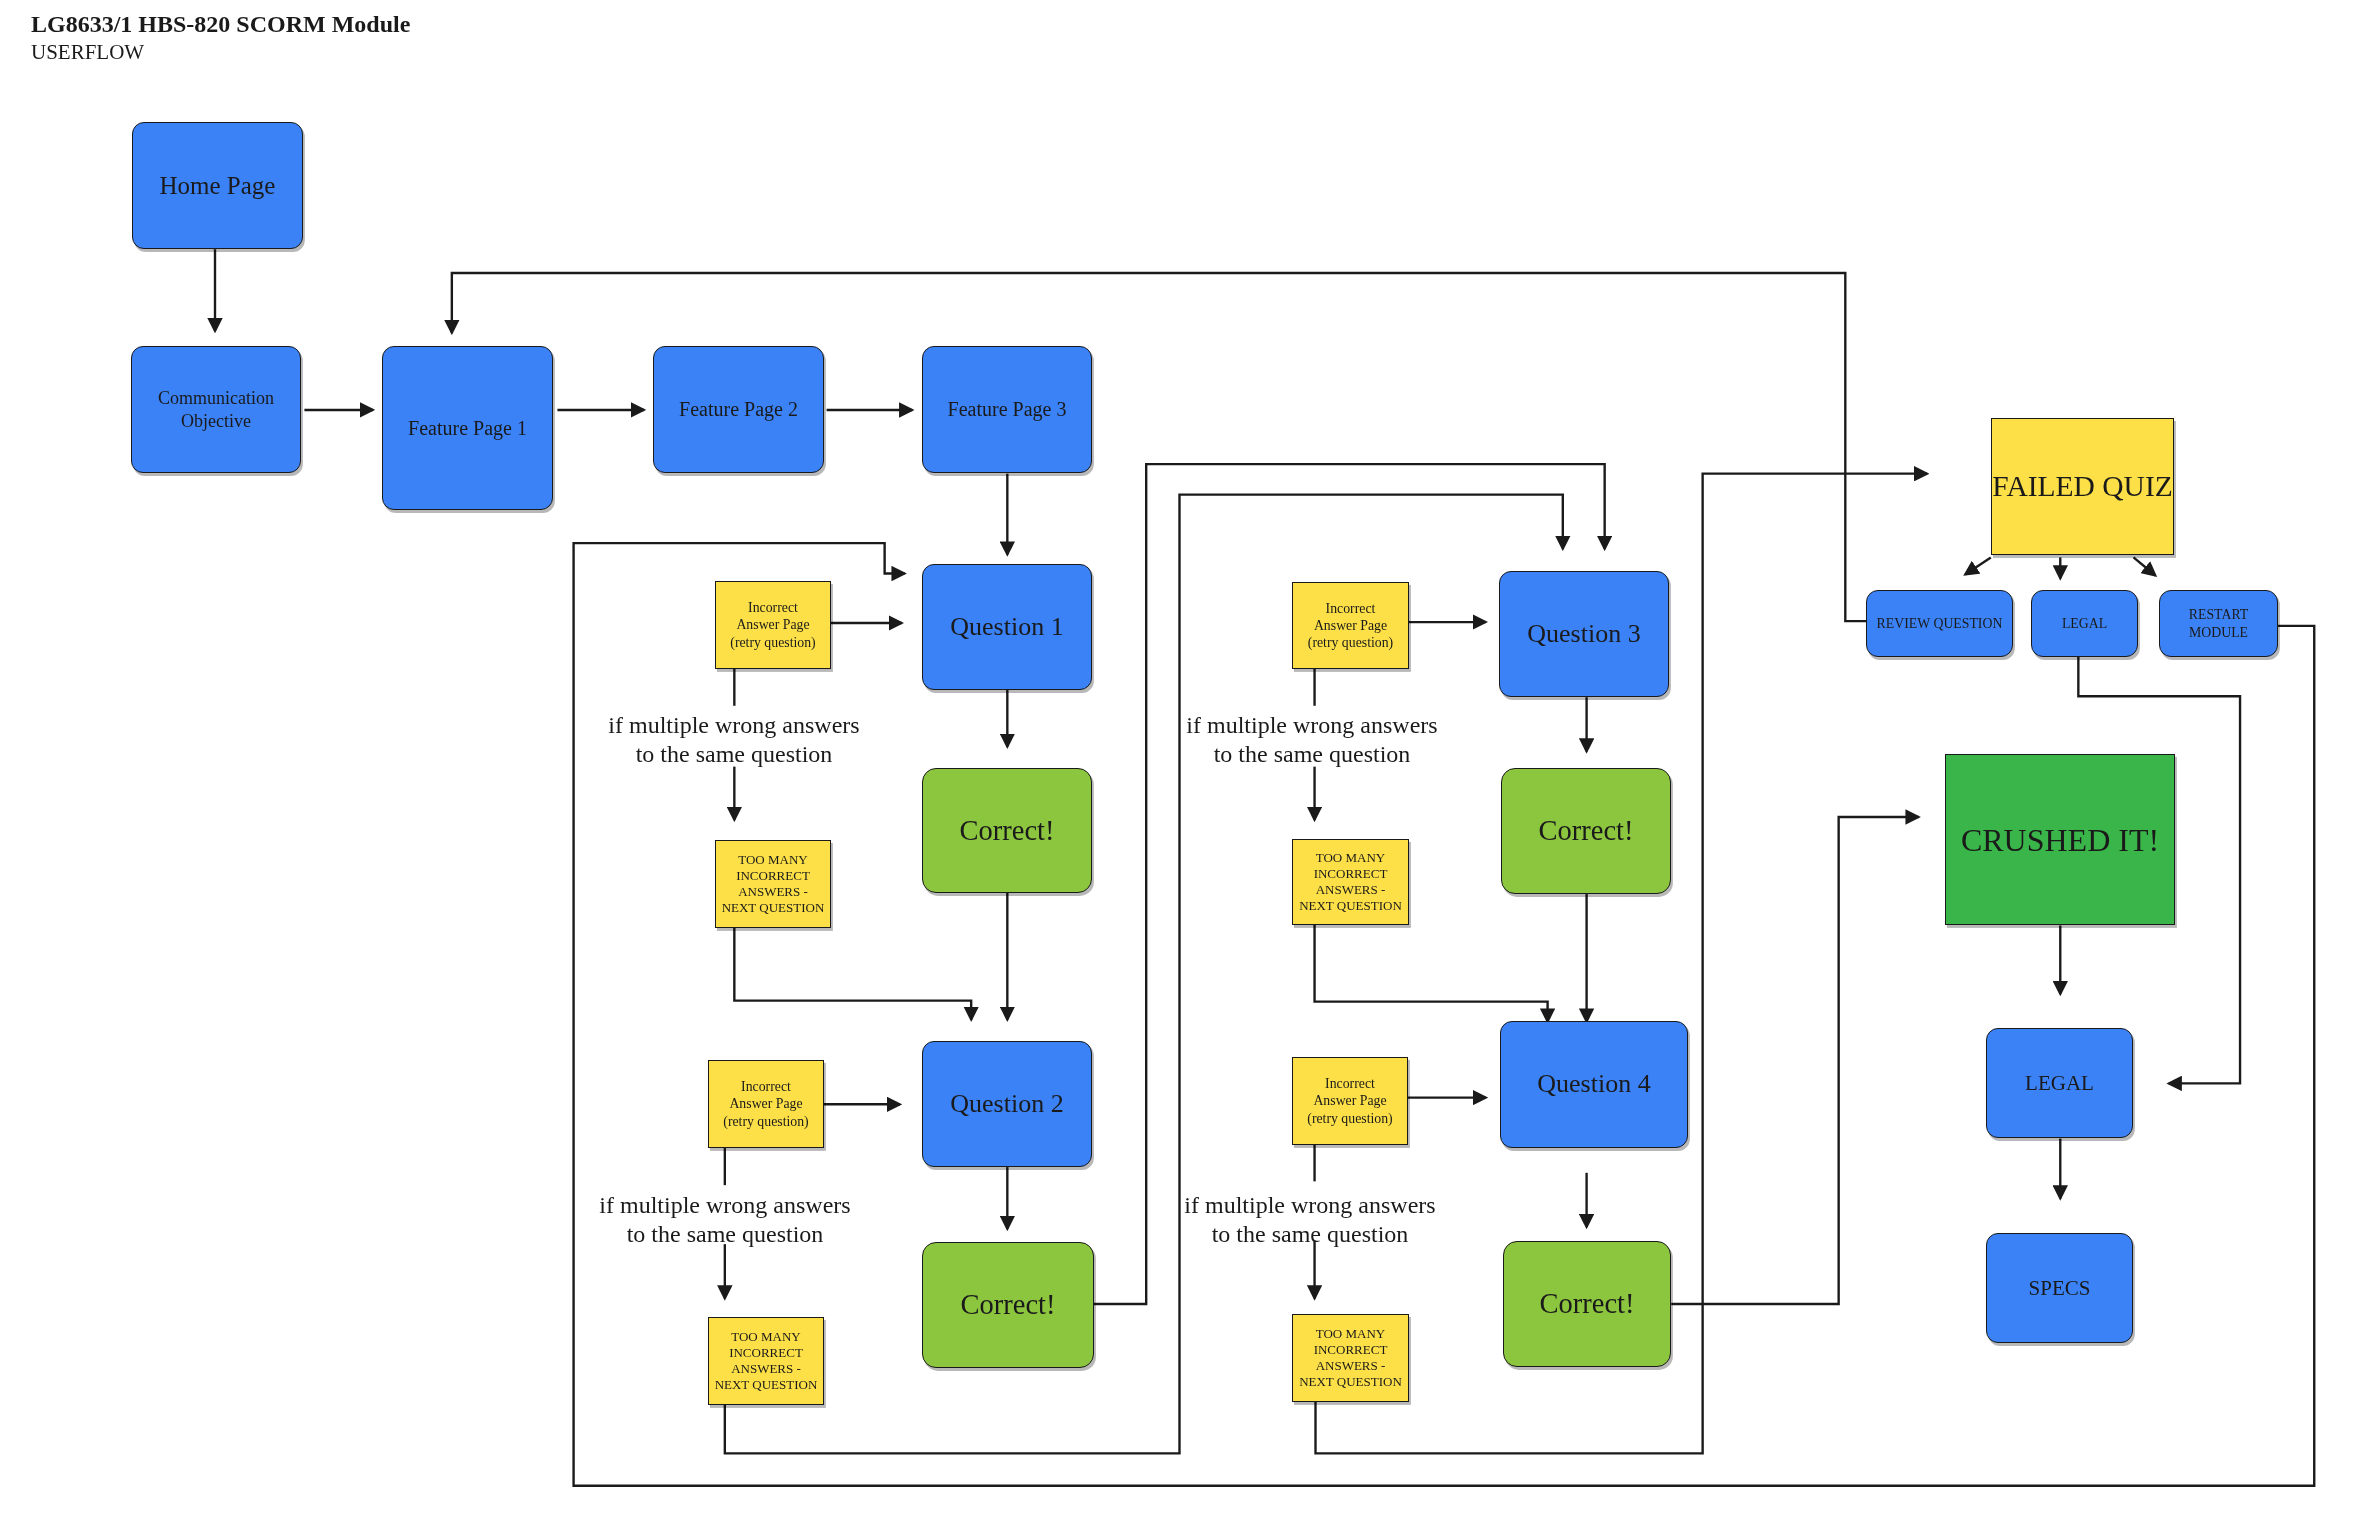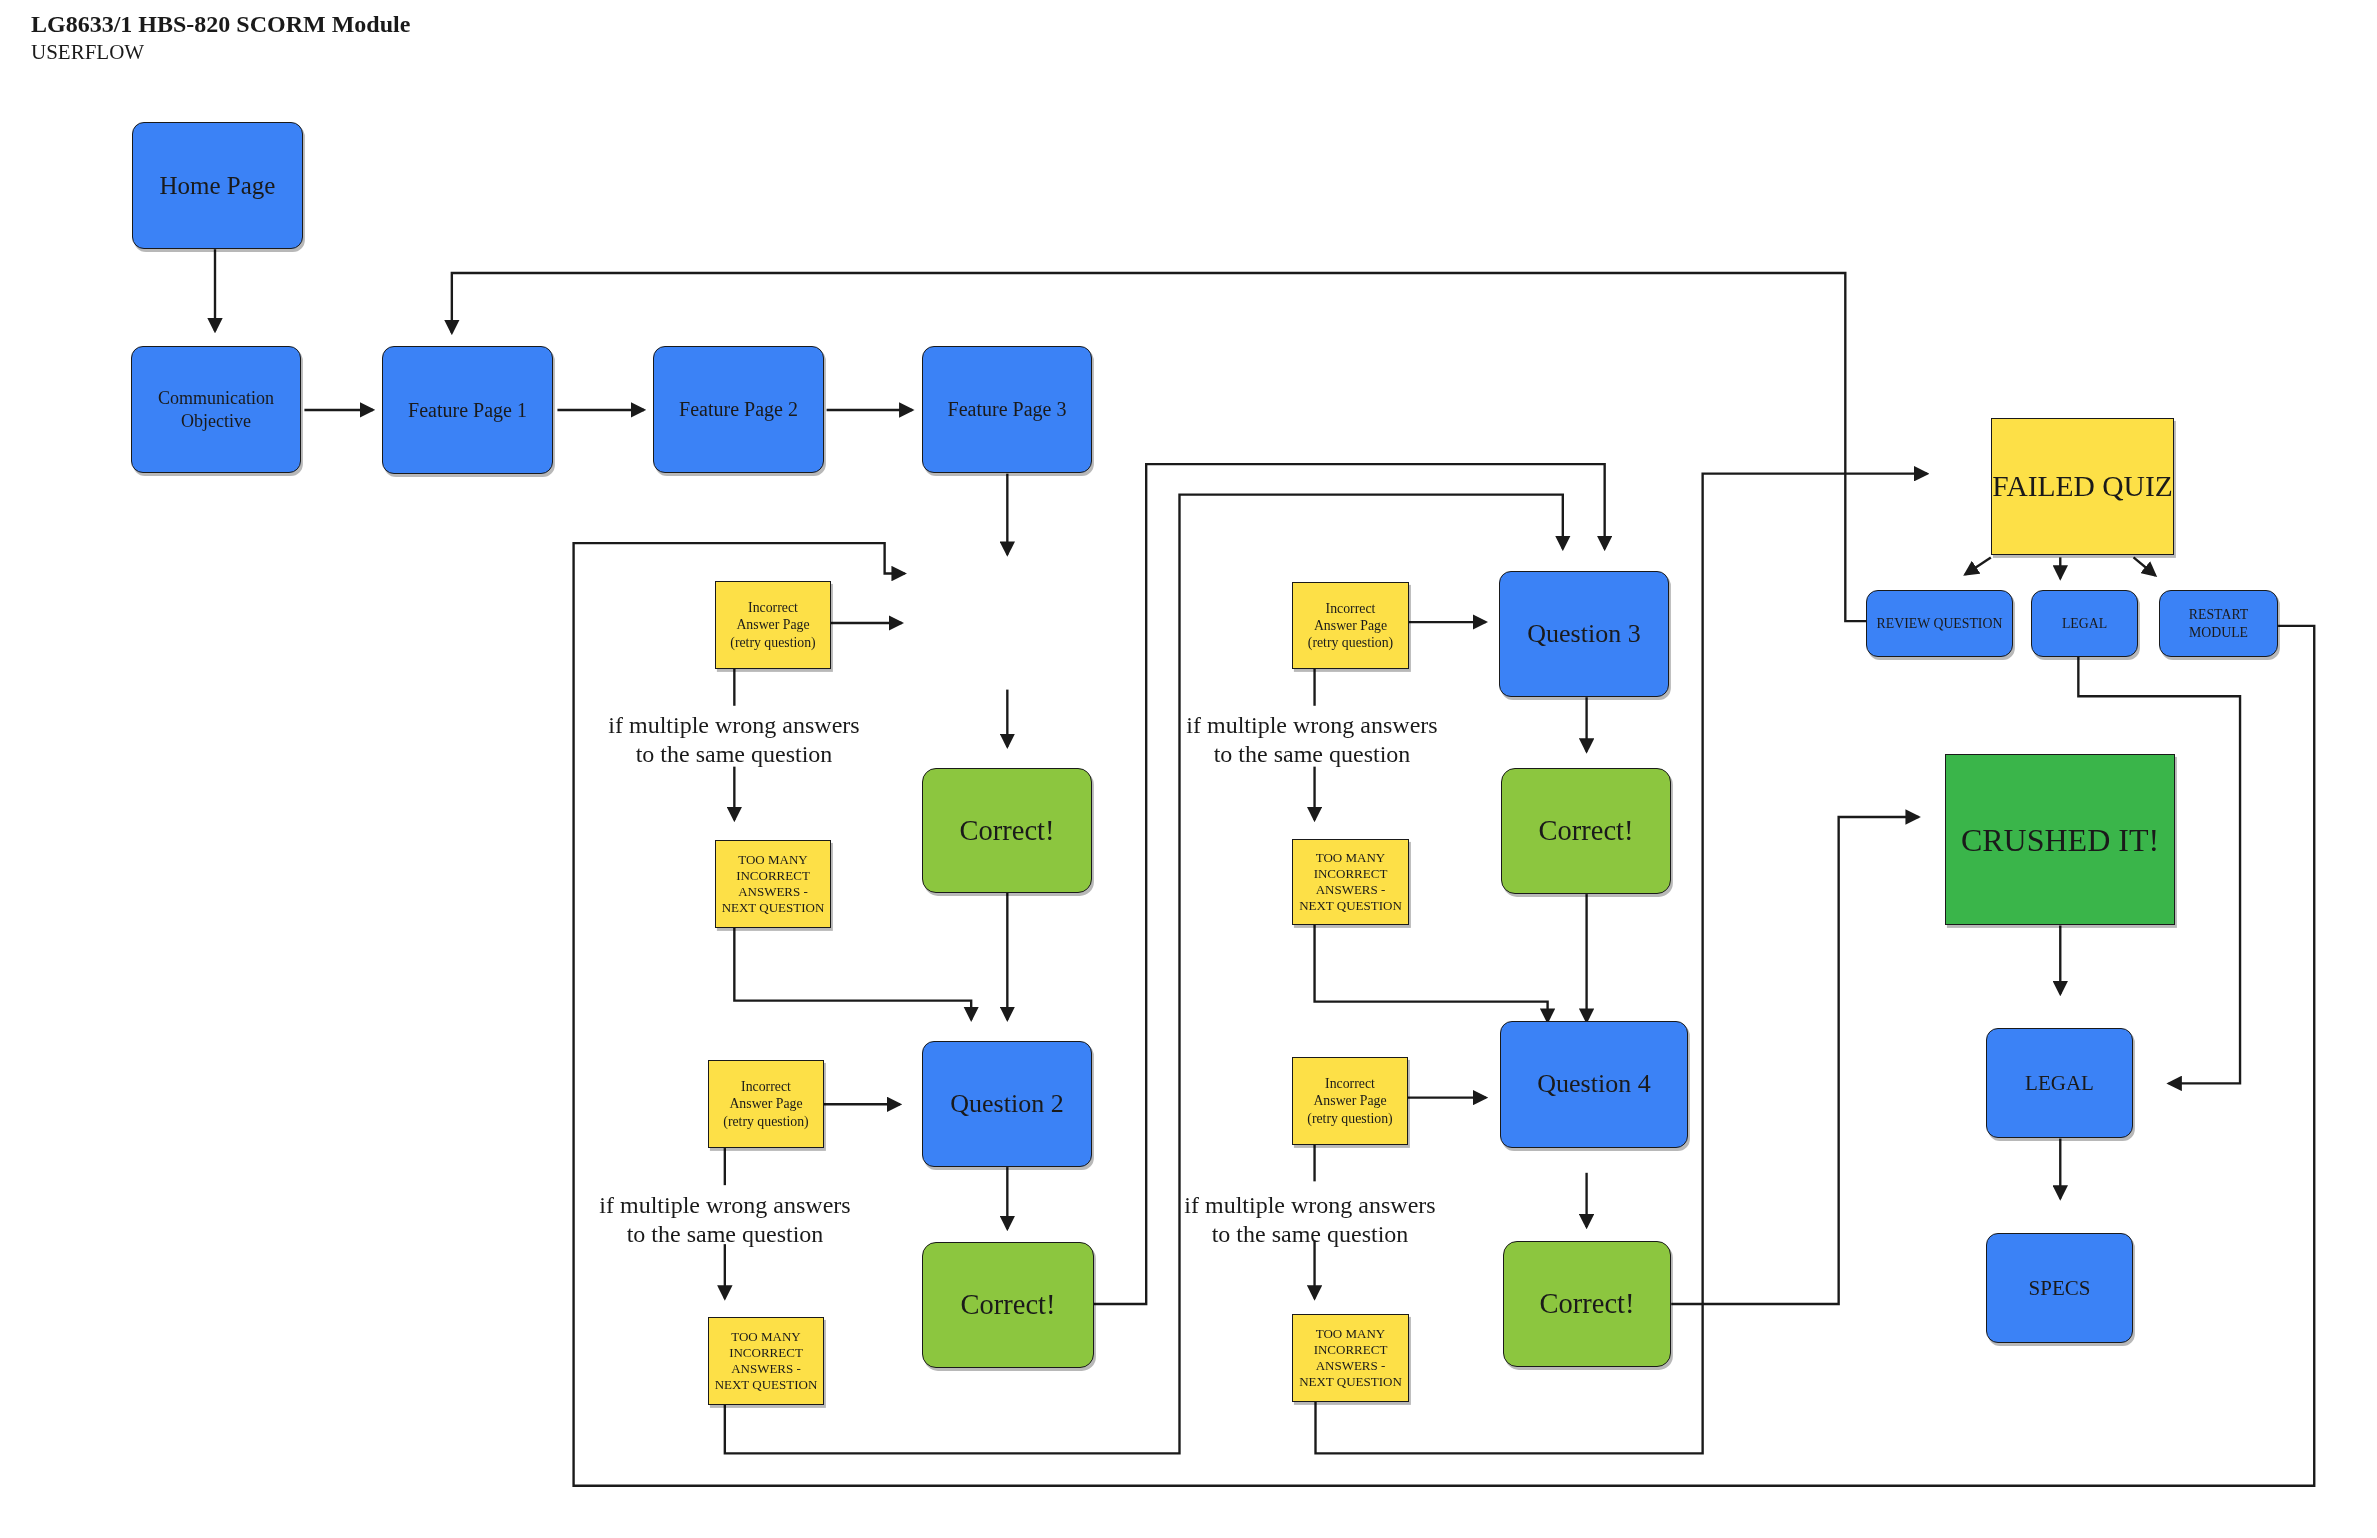--- a/index.html
+++ b/index.html
@@ -90,24 +90,25 @@
       <path d="M2395 658 H2433 V1562 H603 V571 H930 V603 H951" marker-end="url(#arr)"></path>
 
       <path d="M2166 973 V1045" marker-end="url(#arr)"></path>
       <path d="M2166 1197 V1260" marker-end="url(#arr)"></path>
     </g>
   </svg>
 
   <div class="node gray fs26" style="left:132px;top:122px;width:171px;height:127px;">Home Page</div>
   <div class="node gray fs19" style="left:131px;top:346px;width:170px;height:127px;">Communication
 Objective</div>
-  <div class="node gray fs21" style="left:382px;top:346px;width:171px;height:128px;">Feature Page 1</div>
+  <div class="node gray fs21" style="left:382px;top:346px;width:171px;height:164px;">Feature Page 1</div>
   <div class="node gray fs21" style="left:653px;top:346px;width:171px;height:127px;">Feature Page 2</div>
   <div class="node gray fs21" style="left:922px;top:346px;width:170px;height:127px;">Feature Page 3</div>
 
+  <div class="node gray fs27" style="left:922px;top:564px;width:170px;height:126px;">Question 1</div>
   <div class="node red fs15" style="left:678px;top:581px;width:116px;height:88px;">Incorrect
 Answer Page
 (retry question)</div>
   <div class="node green-light fs30" style="left:922px;top:768px;width:170px;height:125px;">Correct!</div>
   <div class="node red fs14" style="left:678px;top:840px;width:116px;height:88px;">TOO MANY
 INCORRECT
 ANSWERS -
 NEXT QUESTION</div>
 
   <div class="node gray fs27" style="left:922px;top:1041px;width:170px;height:126px;">Question 2</div>

